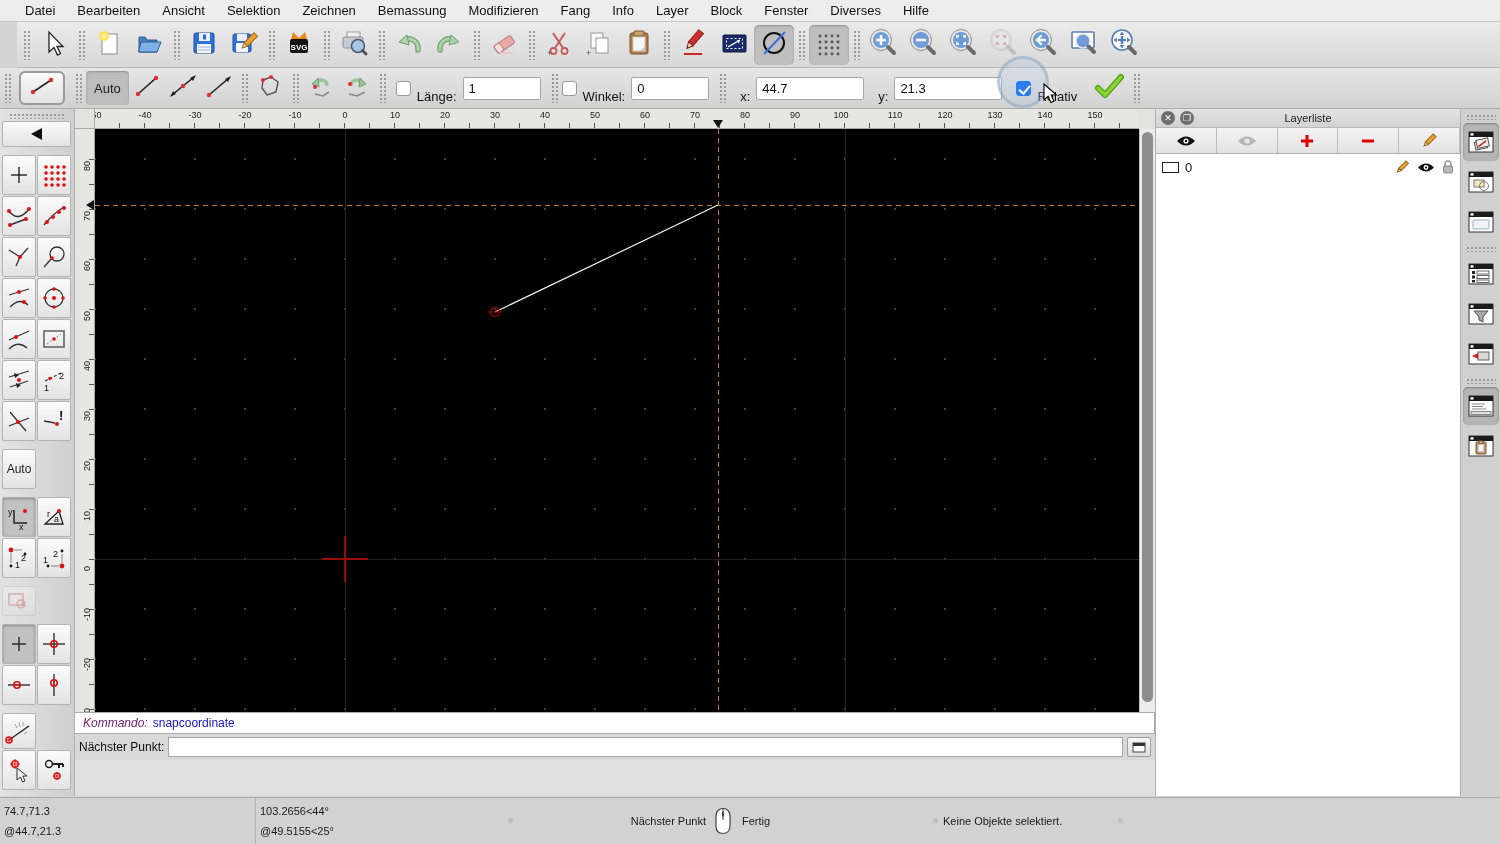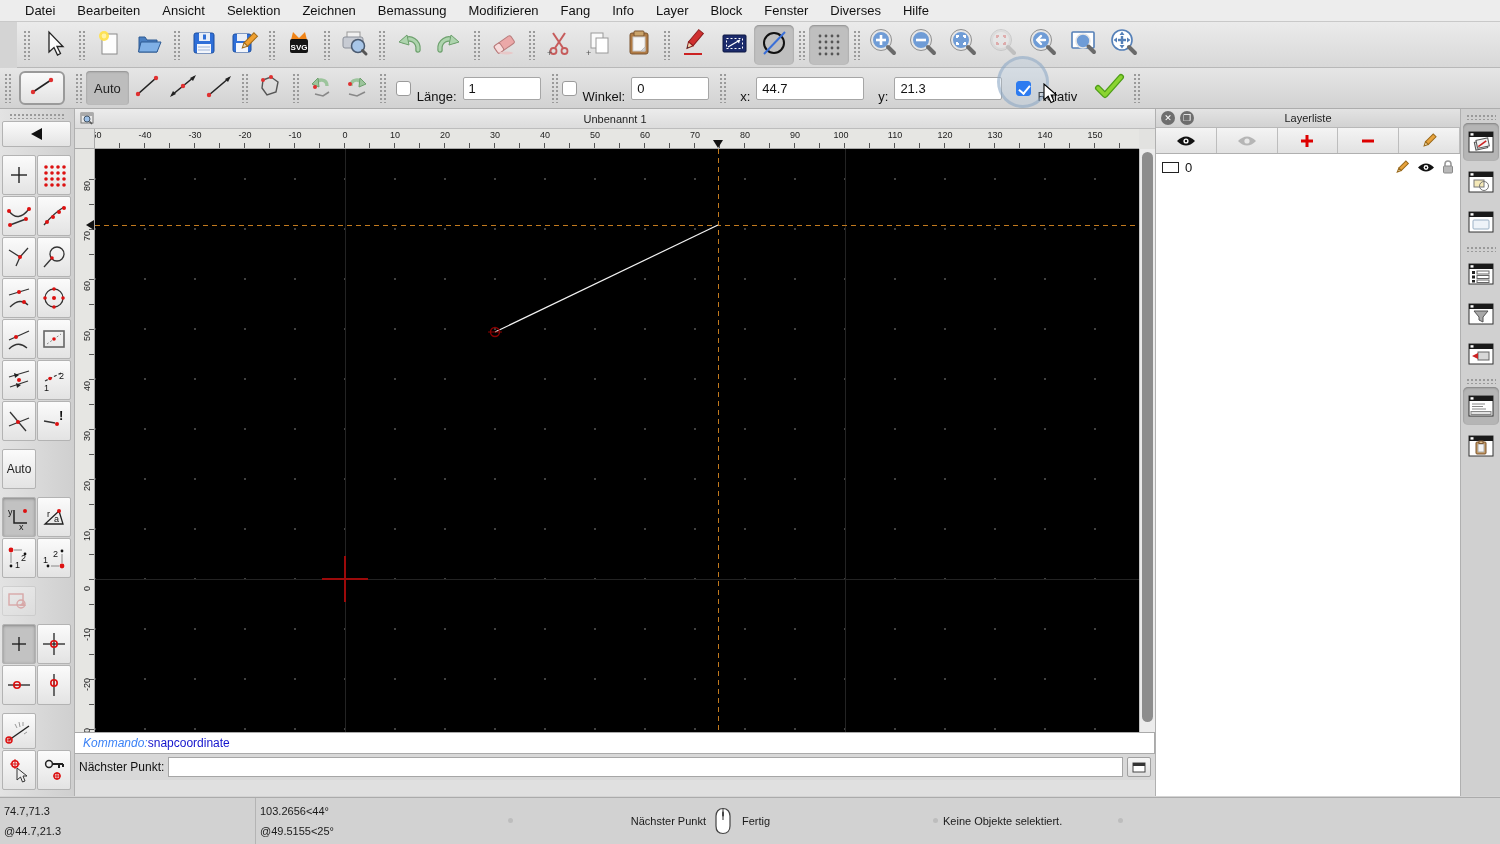--- a/index.html
+++ b/index.html
@@ -93,21 +93,21 @@
              background-image:repeating-linear-gradient(180deg,#c27a1e 0 5px,transparent 5px 9px); }
   .origin-h { position:absolute; width:46px; height:2px; background:#9c0a0a; }
   .origin-v { position:absolute; width:2px; height:46px; background:#9c0a0a; }
   .line-layer { position:absolute; left:0; top:0; }
   .vscroll { width:16px; height:583px; background:#ececec; border-left:1px solid #c2c2c2; position:relative; }
   .vscroll .thumb { position:absolute; left:2px; top:3px; width:11px; height:570px; background:#8d8d8d; border-radius:6px; }
   .gridstrip { height:16px; background:#d9d9d9; border-bottom:1px solid #b5b5b5; display:flex; align-items:center;
                justify-content:flex-end; font-size:11px; color:#111; padding-right:5px; }
   .cmdhist { height:22px; background:#fff; border:1px solid #aaa; border-left:none; display:flex; align-items:center;
              padding-left:8px; font-size:12px; }
-  .cmdhist .k { color:#3b82f6; font-style:italic; }
+  .cmdhist .k { color:#701a75; font-style:italic; margin-right:5px; }
   .cmdhist .v { color:#1414cc; }
   .cmdrow { height:26px; background:#d8d8d8; display:flex; align-items:center; padding:0 4px 0 4px; gap:4px; }
   .cmdrow .clabel { font-size:12px; color:#111; white-space:nowrap; }
   .cmdrow input { flex:1; height:20px; border:1px solid #a6a6a6; background:#fff; font-size:12px;
                   font-family:"Liberation Sans",sans-serif; padding-left:4px; }
   .cmdrow .winbtn { width:24px; height:20px; border:1px solid #a0a0a0; border-radius:2px;
                     background:linear-gradient(#f6f6f6,#dedede); display:flex; align-items:center; justify-content:center; }
 
   
   .layerpanel { width:305px; background:#d6d6d6; border-left:1px solid #b0b0b0; display:flex; flex-direction:column; }
@@ -791,30 +791,20 @@
               <line x1="12" y1="19" x2="20" y2="19" stroke="#dd1111"></line>
               <line x1="16" y1="15" x2="16" y2="23" stroke="#dd1111"></line>
             </svg>
           </div>
       </div>
       <div class="gap8"></div>
 
     </div>
 
     <div class="mdi">
-      <div class="doc-title">
-        <span class="dicon">
-          <svg width="15" height="14">
-              <rect x="1" y="2" width="12" height="10" fill="#e8e8e8" stroke="#777"></rect>
-              <rect x="1" y="2" width="12" height="3" fill="#aaa"></rect>
-              <circle cx="7" cy="8" r="3" fill="#9cc0e8" stroke="#456"></circle>
-              <line x1="9.5" y1="10.5" x2="12" y2="13" stroke="#555" stroke-width="1.6"></line>
-            </svg></span>
-        <span class="ttl">Unbenannt 1</span>
-      </div>
 
       <div class="doc-grid">
         <div class="corner"></div>
         <div class="hruler">
           <div class="ticks"></div>
           <div class="hmarker" style="left: 623px;"></div>
         <span class="hruler-label" style="left: 0px;">-50</span>
             <span class="hruler-label" style="left: 50px;">-40</span>
             <span class="hruler-label" style="left: 100px;">-30</span>
             <span class="hruler-label" style="left: 150px;">-20</span>

